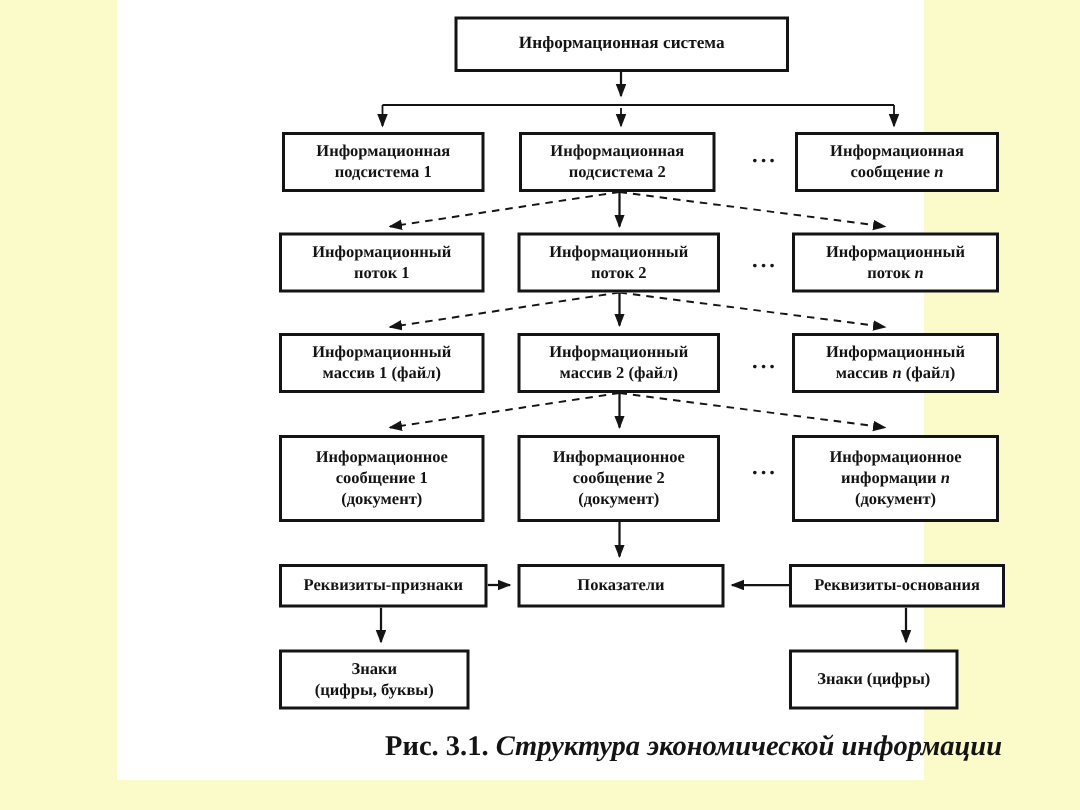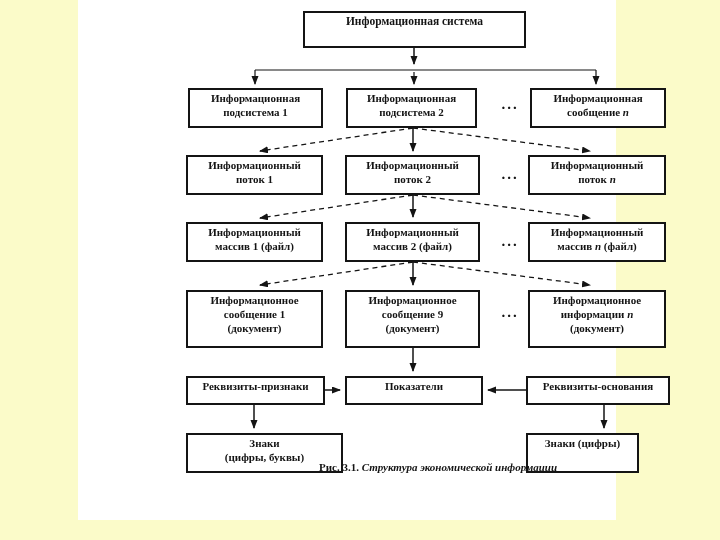--- a/index.html
+++ b/index.html
@@ -9,34 +9,34 @@
     font-family:"Liberation Serif", serif;
   }
   .panel{
     position:absolute;left:78px;top:0;width:538px;height:520px;
     background:#ffffff;
   }
   .wires{position:absolute;left:0;top:0;width:720px;height:540px;pointer-events:none;}
   .box{
     position:absolute;box-sizing:border-box;
     background:#ffffff;border:2px solid #141414;
-    display:flex;flex-direction:column;justify-content:flex-start;align-items:center;
+    display:flex;flex-direction:column;justify-content:center;align-items:center;
     text-align:center;color:#141414;
     font-weight:bold;font-size:11px;line-height:1.28;
     padding:1px 3px;
   }
   .box .ln{white-space:nowrap;}
   .box i{font-style:italic;}
   .dots{
     position:absolute;color:#141414;font-weight:bold;font-size:15px;
     letter-spacing:2px;width:36px;text-align:center;
   }
   .caption{
-    position:absolute;left:130px;top:461px;width:460px;text-align:center;
-    color:#141414;font-size:11px;white-space:nowrap;
+    position:absolute;left:130px;top:487px;width:460px;text-align:right;
+    color:#141414;font-size:19px;white-space:nowrap;
   }
   .caption .cap-num{font-weight:bold;}
   .caption .cap-title{font-weight:bold;font-style:italic;}
   svg line{stroke:#141414;}
   .s{stroke-width:1.5;}
   .r{stroke-width:1.2;}
   .d{stroke-width:1.3;stroke-dasharray:5 4;}
 </style>
 </head>
 <body>
@@ -123,41 +123,41 @@
     <span class="ln"><span>массив</span> <i>n</i> <span>(файл)</span></span>
   </div>
 
   <div class="box" style="left:108px;top:290px;width:137px;height:58px;">
     <span class="ln">Информационное</span>
     <span class="ln">сообщение 1</span>
     <span class="ln">(документ)</span>
   </div>
   <div class="box" style="left:267px;top:290px;width:135px;height:58px;">
     <span class="ln">Информационное</span>
-    <span class="ln">сообщение 9</span>
+    <span class="ln">сообщение 2</span>
     <span class="ln">(документ)</span>
   </div>
   <span class="dots" style="left:414px;top:304px;">...</span>
   <div class="box" style="left:450px;top:290px;width:138px;height:58px;">
     <span class="ln">Информационное</span>
     <span class="ln"><span>информации</span> <i>n</i></span>
     <span class="ln">(документ)</span>
   </div>
 
   <div class="box" style="left:267px;top:376px;width:138px;height:29px;">
     <span class="ln">Показатели</span>
   </div>
   <div class="box" style="left:108px;top:376px;width:139px;height:29px;">
     <span class="ln">Реквизиты-признаки</span>
   </div>
   <div class="box" style="left:448px;top:376px;width:144px;height:29px;">
     <span class="ln">Реквизиты-основания</span>
   </div>
 
-  <div class="box" style="left:108px;top:433px;width:157px;height:40px;">
+  <div class="box" style="left:108px;top:433px;width:127px;height:40px;">
     <span class="ln">Знаки</span>
     <span class="ln">(цифры, буквы)</span>
   </div>
   <div class="box" style="left:448px;top:433px;width:113px;height:40px;">
     <span class="ln">Знаки (цифры)</span>
   </div>
 
   <div class="caption">
     <span class="cap-num">Рис. 3.1.</span>
     <span class="cap-title">Структура экономической информации</span>

